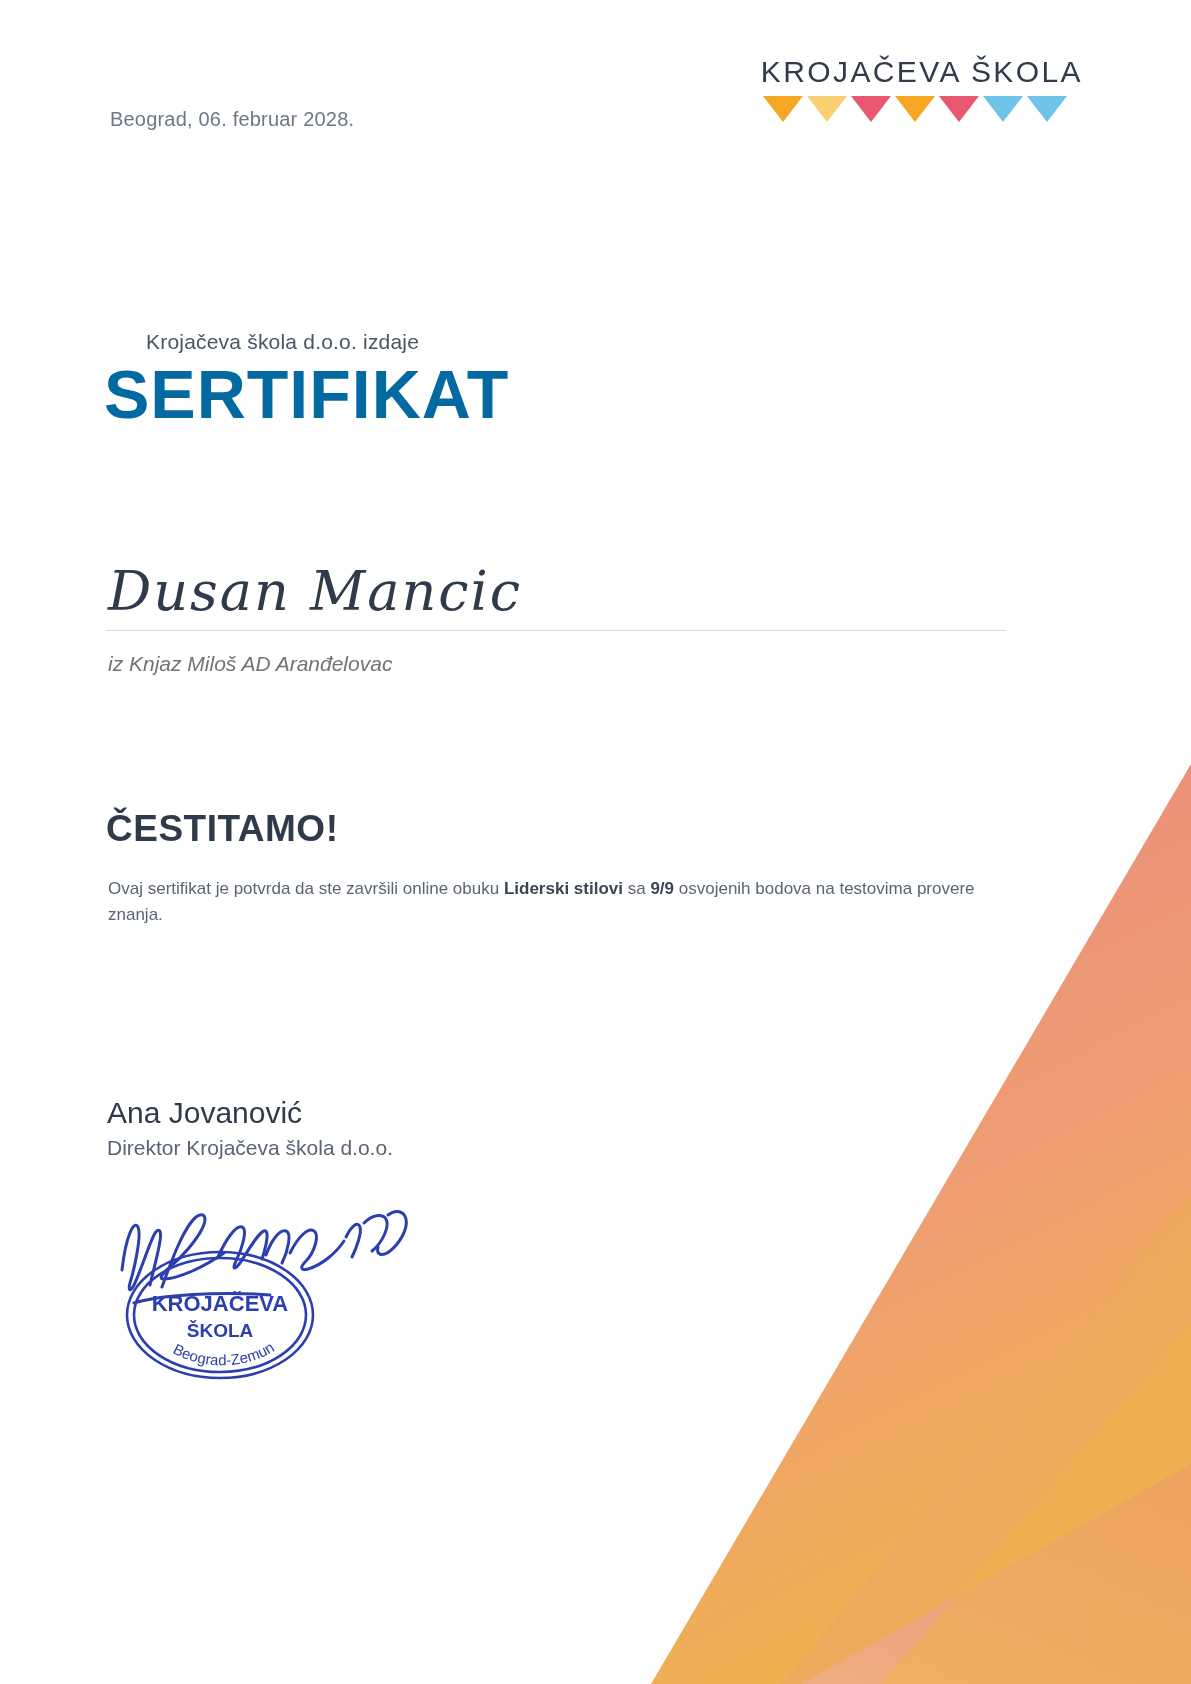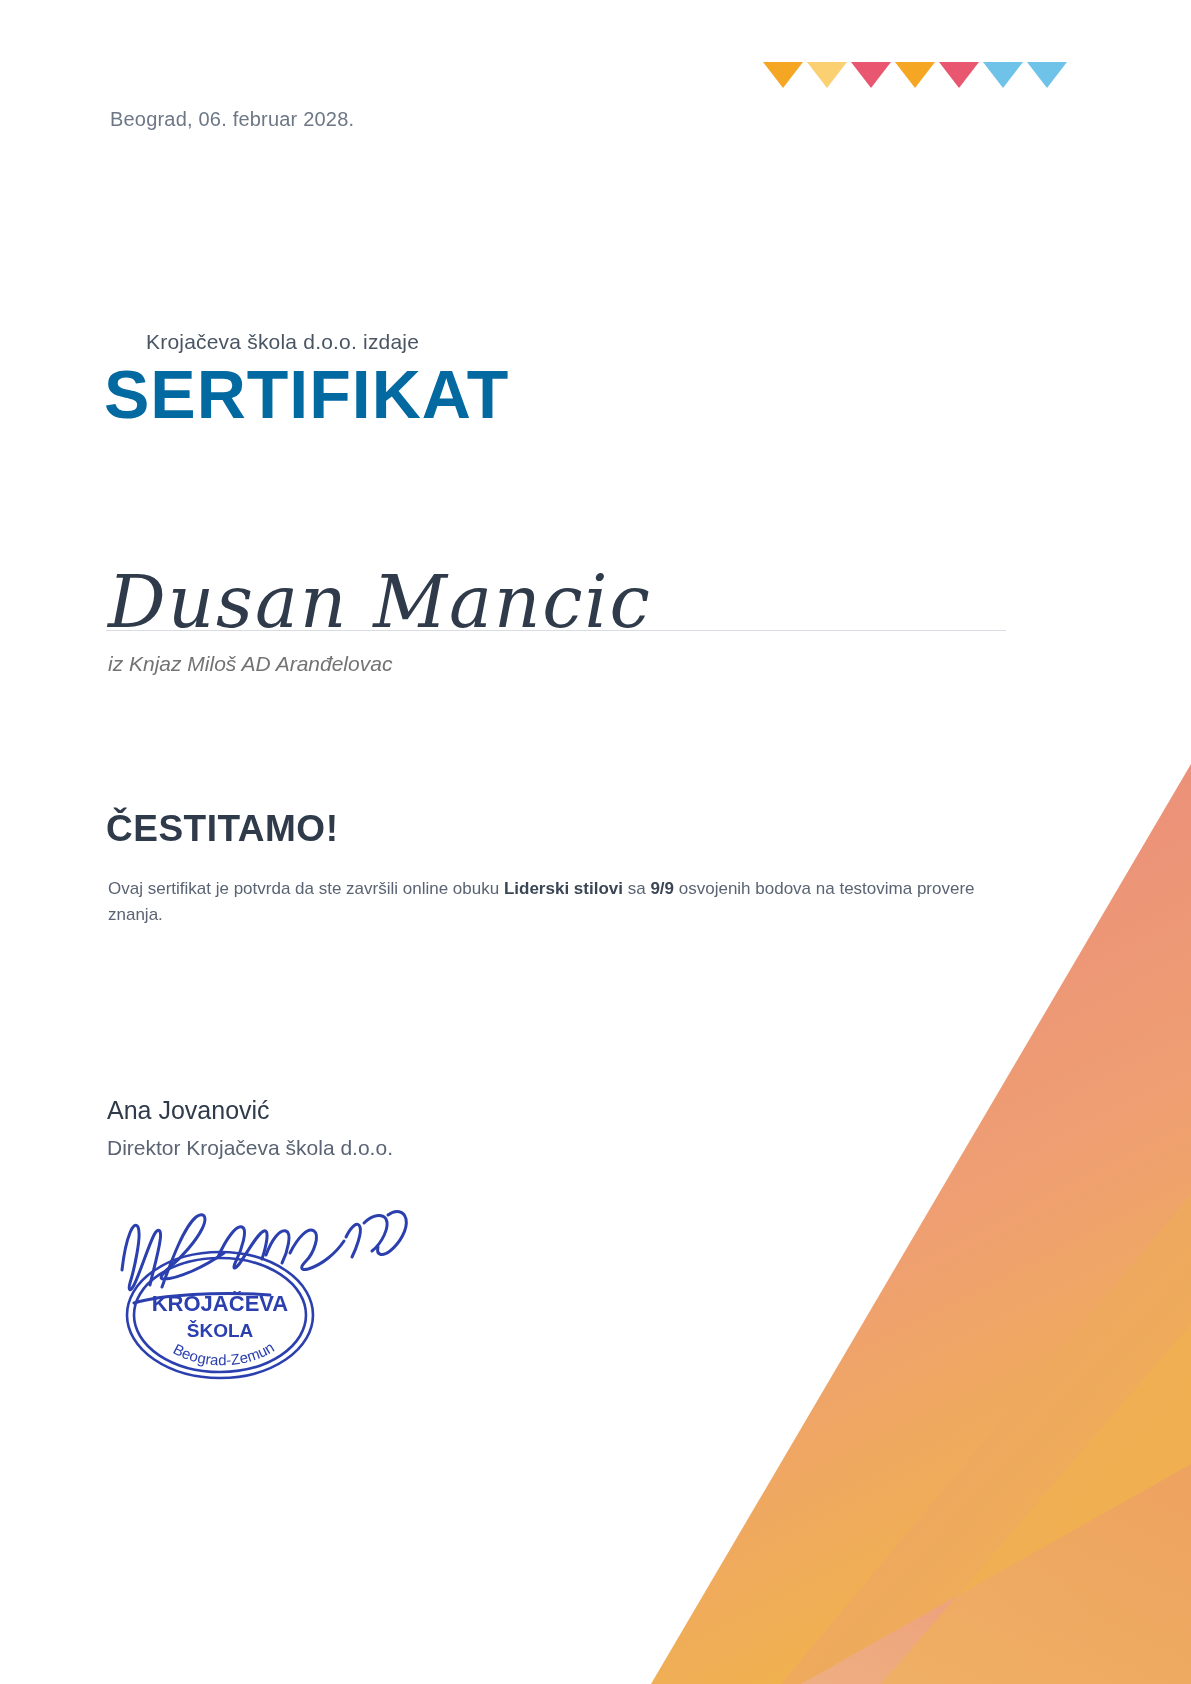--- a/index.html
+++ b/index.html
@@ -72,21 +72,21 @@
     font-weight: bold;
     letter-spacing: 1px;
     color: #0369a1;
   }
 
   
   .recipient-name {
     position: absolute;
     left: 108px;
     top: 560px;
-    font-size: 72px;
+    font-size: 54px;
     font-family: "DejaVu Serif", serif;
     font-style: italic;
     color: #2f3b4a;
     letter-spacing: 2px;
   }
   .recipient-rule {
     position: absolute;
     left: 106px;
     top: 630px;
     width: 900px;
@@ -128,21 +128,21 @@
   .score {
     font-weight: bold;
     color: #3b4654;
   }
 
   
   .signer-name {
     position: absolute;
     left: 107px;
     top: 1096px;
-    font-size: 25px;
+    font-size: 30px;
     color: #2f3b4a;
   }
   .signer-title {
     position: absolute;
     left: 107px;
     top: 1136px;
     font-size: 21px;
     color: #5a6473;
     text-align: right;
   }
@@ -175,20 +175,21 @@
   </defs>
   <polygon points="640,0 640,920 100,920" fill="url(#gradA)"></polygon>
   <polygon points="640,430 640,920 230,920" fill="url(#gradB)" opacity="0.92"></polygon>
   <polygon points="250,920 640,700 640,920" fill="url(#gradC)" opacity="0.75"></polygon>
   <polygon points="640,560 640,920 330,920" fill="#f0b24e" opacity="0.55"></polygon>
 </svg>
 
 <div class="doc-date">Beograd, 06. februar 2028.</div>
 
 <div class="logo-block">
+  <div class="logo-text">KROJAČEVA ŠKOLA</div>
   <svg class="logo-zigzag" viewBox="0 0 320 26">
     <polygon points="0,0 40,0 20,26" fill="#f5a623"></polygon>
     <polygon points="44,0 84,0 64,26" fill="#fbd072"></polygon>
     <polygon points="88,0 128,0 108,26" fill="#e8566f"></polygon>
     <polygon points="132,0 172,0 152,26" fill="#f5a623"></polygon>
     <polygon points="176,0 216,0 196,26" fill="#e8566f"></polygon>
     <polygon points="220,0 260,0 240,26" fill="#6fc3e8"></polygon>
     <polygon points="264,0 304,0 284,26" fill="#6fc3e8"></polygon>
   </svg>
 </div>

